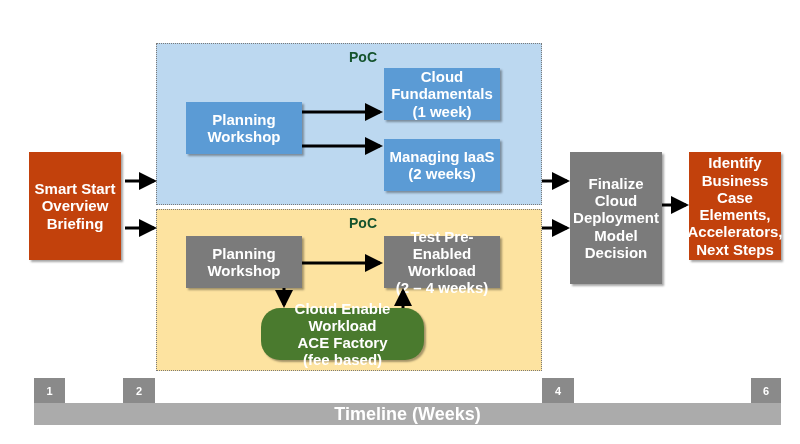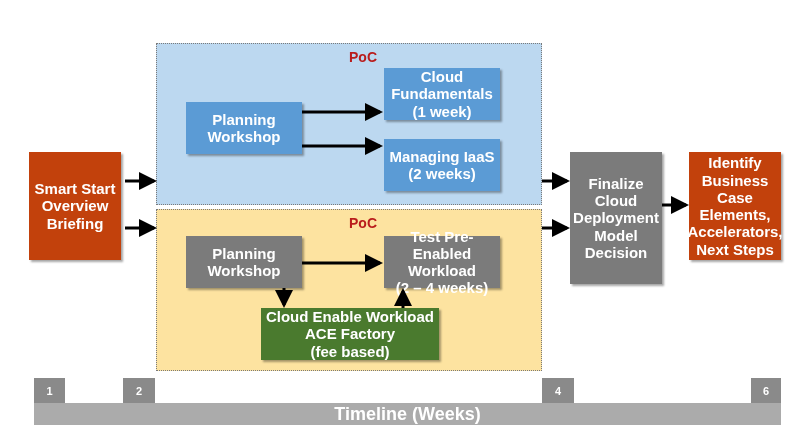--- a/index.html
+++ b/index.html
@@ -2,21 +2,21 @@
 <html><head>
 <meta charset="utf-8">
 <style>
   html, body { margin:0; padding:0; }
   body { width:800px; height:444px; background:#ffffff; position:relative; overflow:hidden;
          font-family:"Liberation Sans", sans-serif; }
   .box { position:absolute; display:flex; align-items:center; justify-content:center; text-align:center;
          color:#ffffff; font-weight:bold; font-size:15px; line-height:1.15; box-sizing:border-box;
          box-shadow:2px 2px 2px rgba(0,0,0,0.35); white-space:pre-line; }
   .panel { position:absolute; box-sizing:border-box; border:1.5px dotted #7a7a7a; }
-  .panel-title { position:absolute; left:0; right:0; text-align:center; font-weight:bold; font-size:14px; color:#b91c1c;padding-left:28px; }
+  .panel-title { position:absolute; left:0; right:0; text-align:center; font-weight:bold; font-size:14px; color:#14532d;padding-left:28px; }
   .navy { background:#c2410c; }
   .lblue { background:#5b9bd5; }
   .gray { background:#7b7b7b; }
   .green { background:#4a7a2e; }
   svg.arrows { position:absolute; left:0; top:0; }
   .tick { position:absolute; background:#8a8a8a; color:#fff; font-weight:bold; font-size:11px;
           display:flex; align-items:center; justify-content:center; box-sizing:border-box; }
   .timeline { position:absolute; left:34px; top:403px; width:747px; height:22px; background:#ababab;
               color:#fff; font-weight:bold; font-size:18px; display:flex; align-items:center; justify-content:center; }
 </style>
@@ -40,21 +40,21 @@
 Fundamentals
 (1 week)</div>
 <div class="box lblue" style="left:384px; top:139px; width:116px; height:52px;">Managing IaaS
 (2 weeks)</div>
 
 <div class="box gray" style="left:186px; top:236px; width:116px; height:52px;">Planning
 Workshop</div>
 <div class="box gray" style="left:384px; top:236px; width:116px; height:52px;">Test Pre-Enabled
 Workload
 (2 – 4 weeks)</div>
-<div class="box green" style="left:261px; top:308px; width:178px; height:52px;">Cloud Enable Workload
+<div class="box green" style="left:261px; top:308px; width:163px; height:52px;border-radius:19px;">Cloud Enable Workload
 ACE Factory
 (fee based)</div>
 
 <div class="box gray" style="left:570px; top:152px; width:92px; height:132px;">Finalize
 Cloud
 Deployment
 Model
 Decision</div>
 <div class="box navy" style="left:689px; top:152px; width:92px; height:108px;">Identify
 Business

